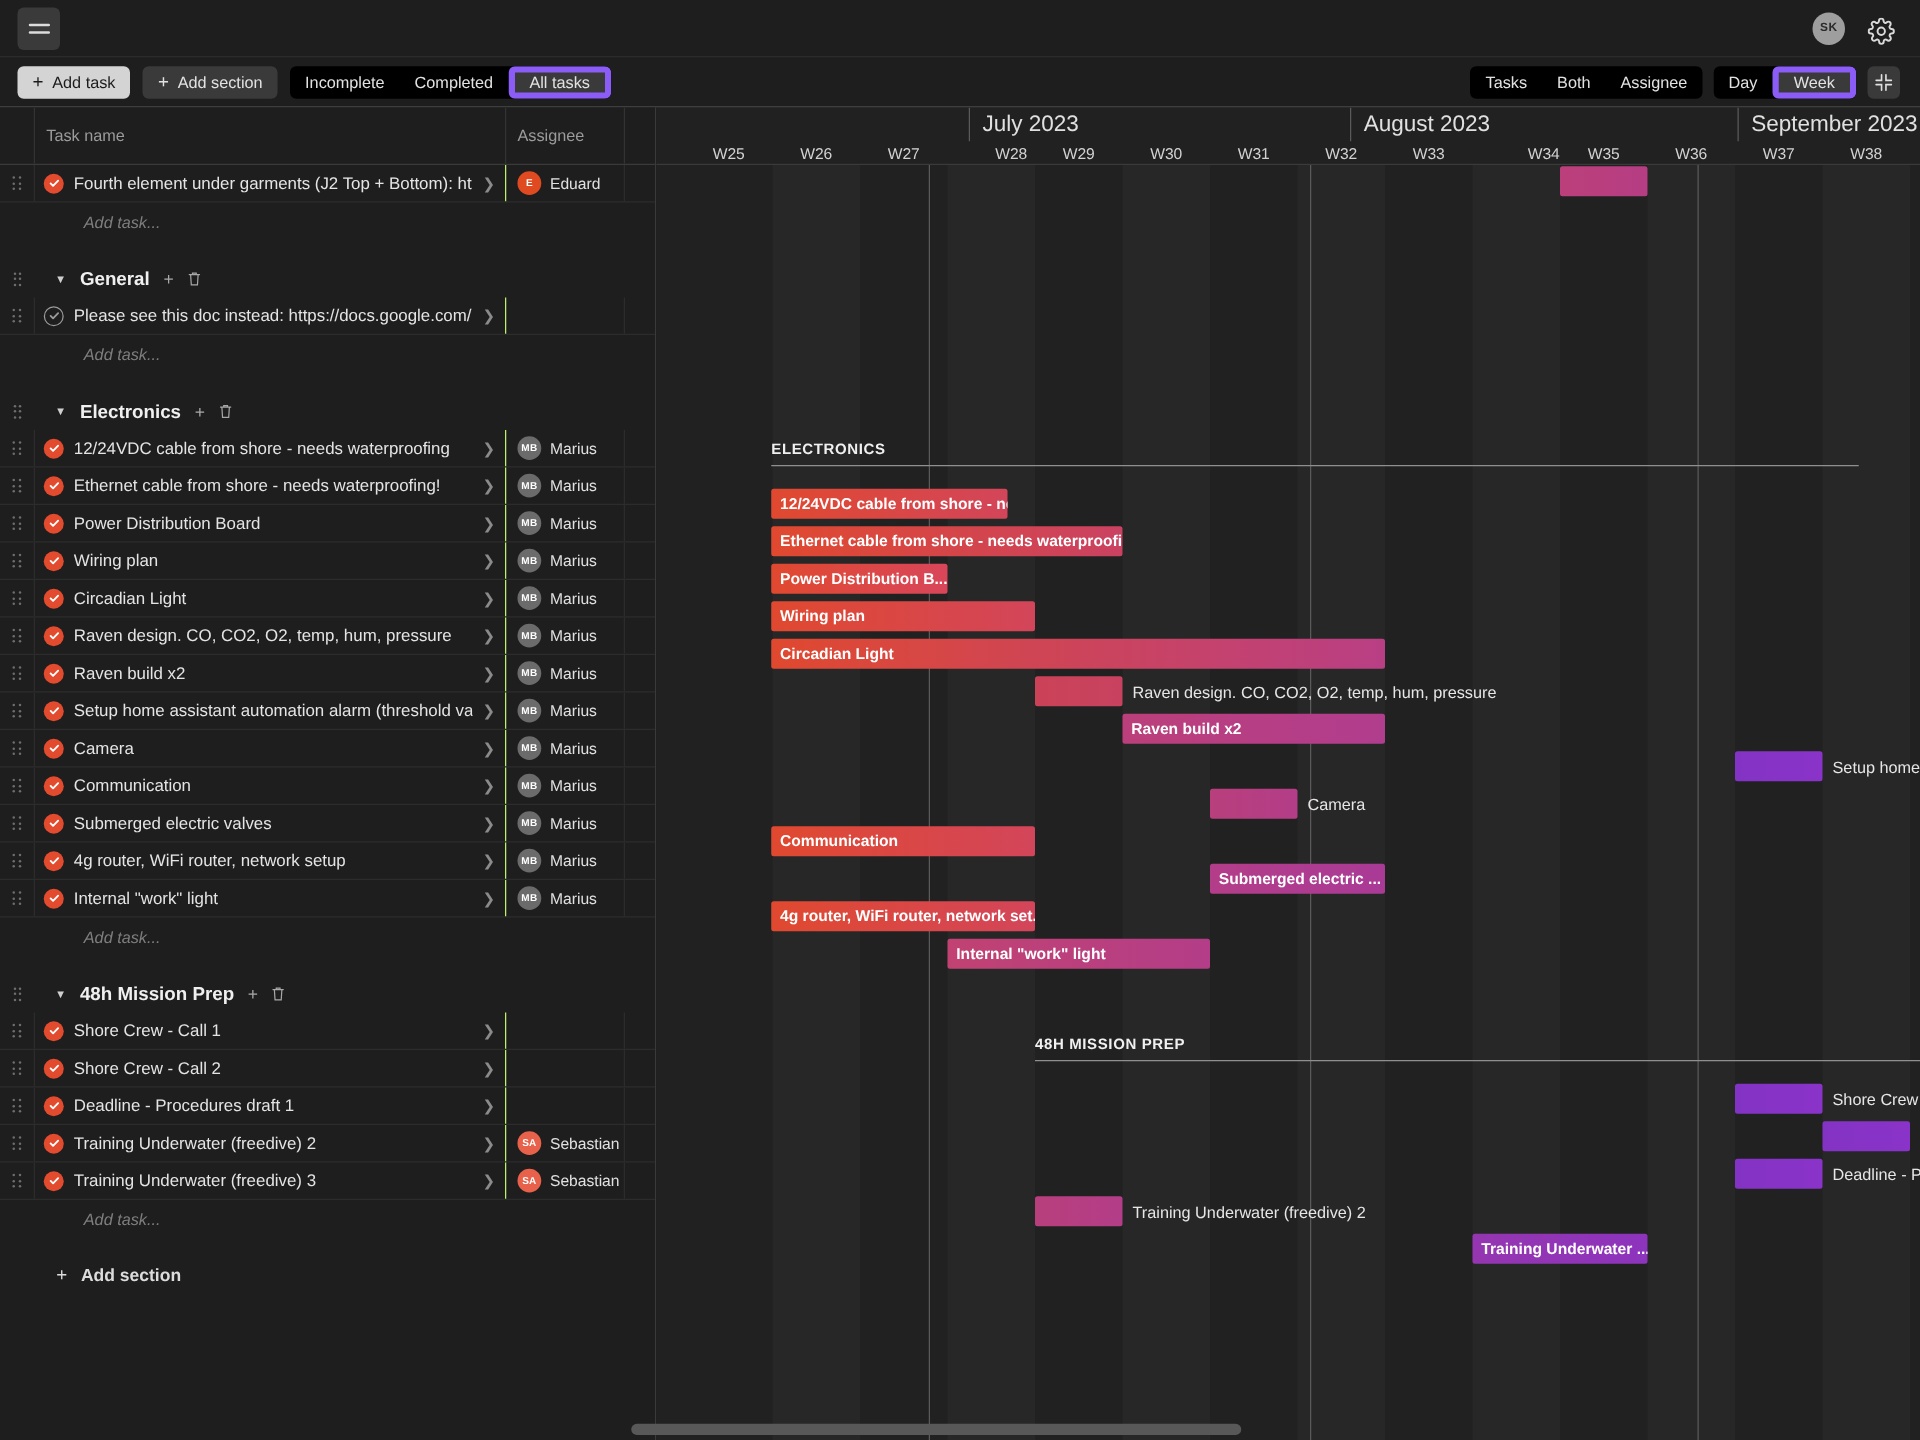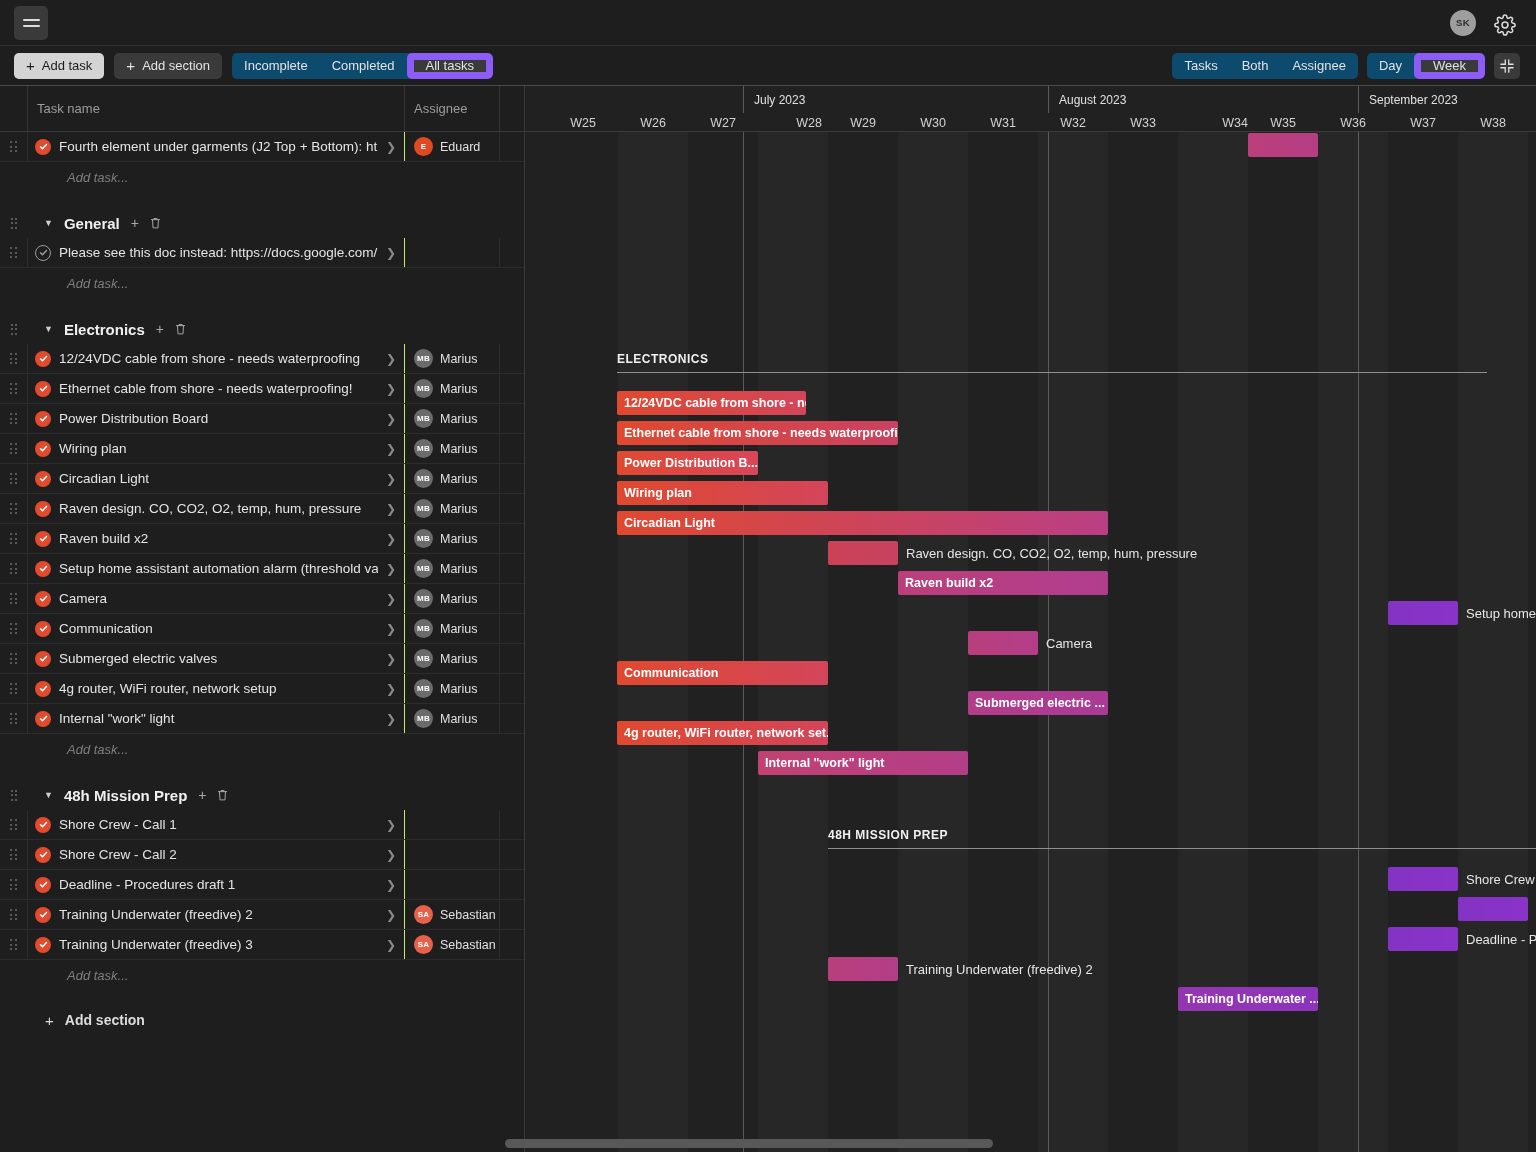--- a/index.html
+++ b/index.html
@@ -48,28 +48,28 @@
   }
   .btn {
     height: 26px; border-radius: 5px; padding: 0 12px;
     display: flex; align-items: center; gap: 7px;
     font-size: 13px; cursor: pointer; white-space: nowrap;
   }
   .btn-light { background: #d4d4d4; color: #1b1b1b; font-weight: 400; }
   .btn-dark  { background: #3a3a3a; color: #e2e2e2; }
   .plus { font-size: 15px; line-height: 1; font-weight: 400; }
   .seg {
-    height: 26px; background: #0c4a6e; border-radius: 5px;
+    height: 26px; background: #000000; border-radius: 5px;
     display: flex; align-items: stretch; overflow: hidden;
   }
   .seg > div {
     display: flex; align-items: center; padding: 0 12px;
     font-size: 13px; color: #e2e2e2; cursor: pointer;
   }
-  .seg > div.active { background: #3a3a3a; border: 7px solid #8b5cf6; border-radius: 5px; }
+  .seg > div.active { background: #3a3a3a; border: 5px solid #8b5cf6; border-radius: 5px; }
   .toolbar-right { margin-left: auto; display: flex; align-items: center; gap: 9px; padding-right: 2px; }
   .icon-btn {
     width: 26px; height: 26px; border-radius: 5px; background: #3a3a3a;
     display: flex; align-items: center; justify-content: center; cursor: pointer;
   }
 
   
   .body { flex: 1; display: flex; min-height: 0; position: relative; }
 
   
@@ -168,21 +168,21 @@
     padding-left: 45px; height: 36px; margin-top: 12px;
     font-size: 14px; font-weight: bold; color: #dcdcdc; cursor: pointer;
   }
 
   
   .right { flex: 1; position: relative; overflow: hidden; background: #212121; }
   .tl-head { height: 46px; position: relative; border-bottom: 1px solid #3a3a3a; }
   .month {
     position: absolute; top: 0; height: 27px;
     display: flex; align-items: center; padding-left: 10px;
-    font-size: 12px; color: #e0e0e0; border-left: 1px solid #5a5a5a;
+    font-size: 18px; color: #e0e0e0; border-left: 1px solid #5a5a5a; margin-left: 32px;
   }
   .wk {
     position: absolute; top: 27px; height: 19px; width: 70px;
     display: flex; align-items: center; justify-content: center;
     font-size: 12.5px; color: #d2d2d2;
   }
   .tl-canvas { position: absolute; top: 46px; left: 0; right: 0; bottom: 0; overflow: hidden; }
   .colstripe { position: absolute; top: 0; bottom: 0; background: #272727; }
   .monthline { position: absolute; top: 0; bottom: 0; width: 1px; background: #5a5a5a; }
 

